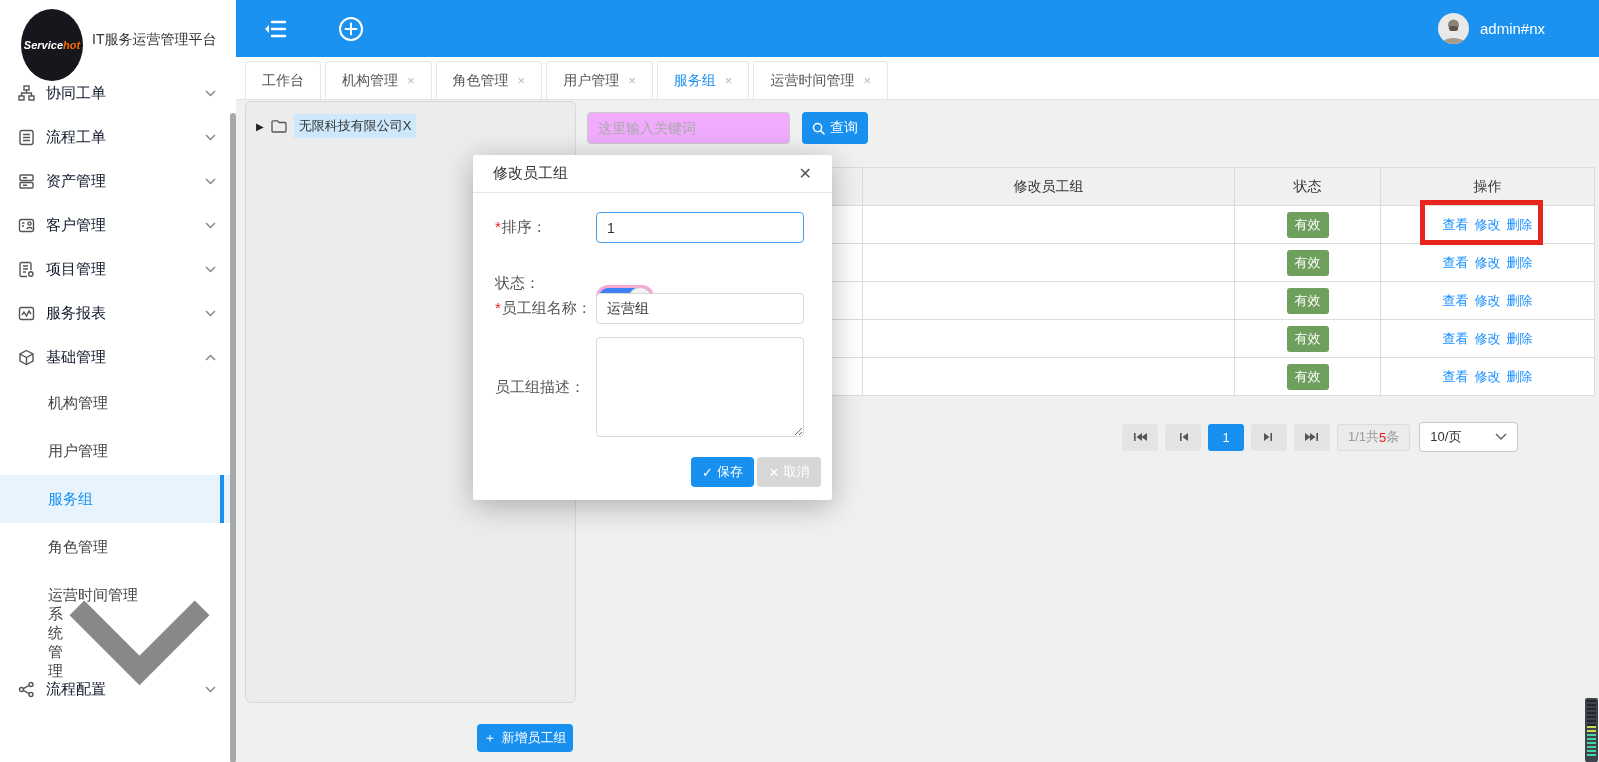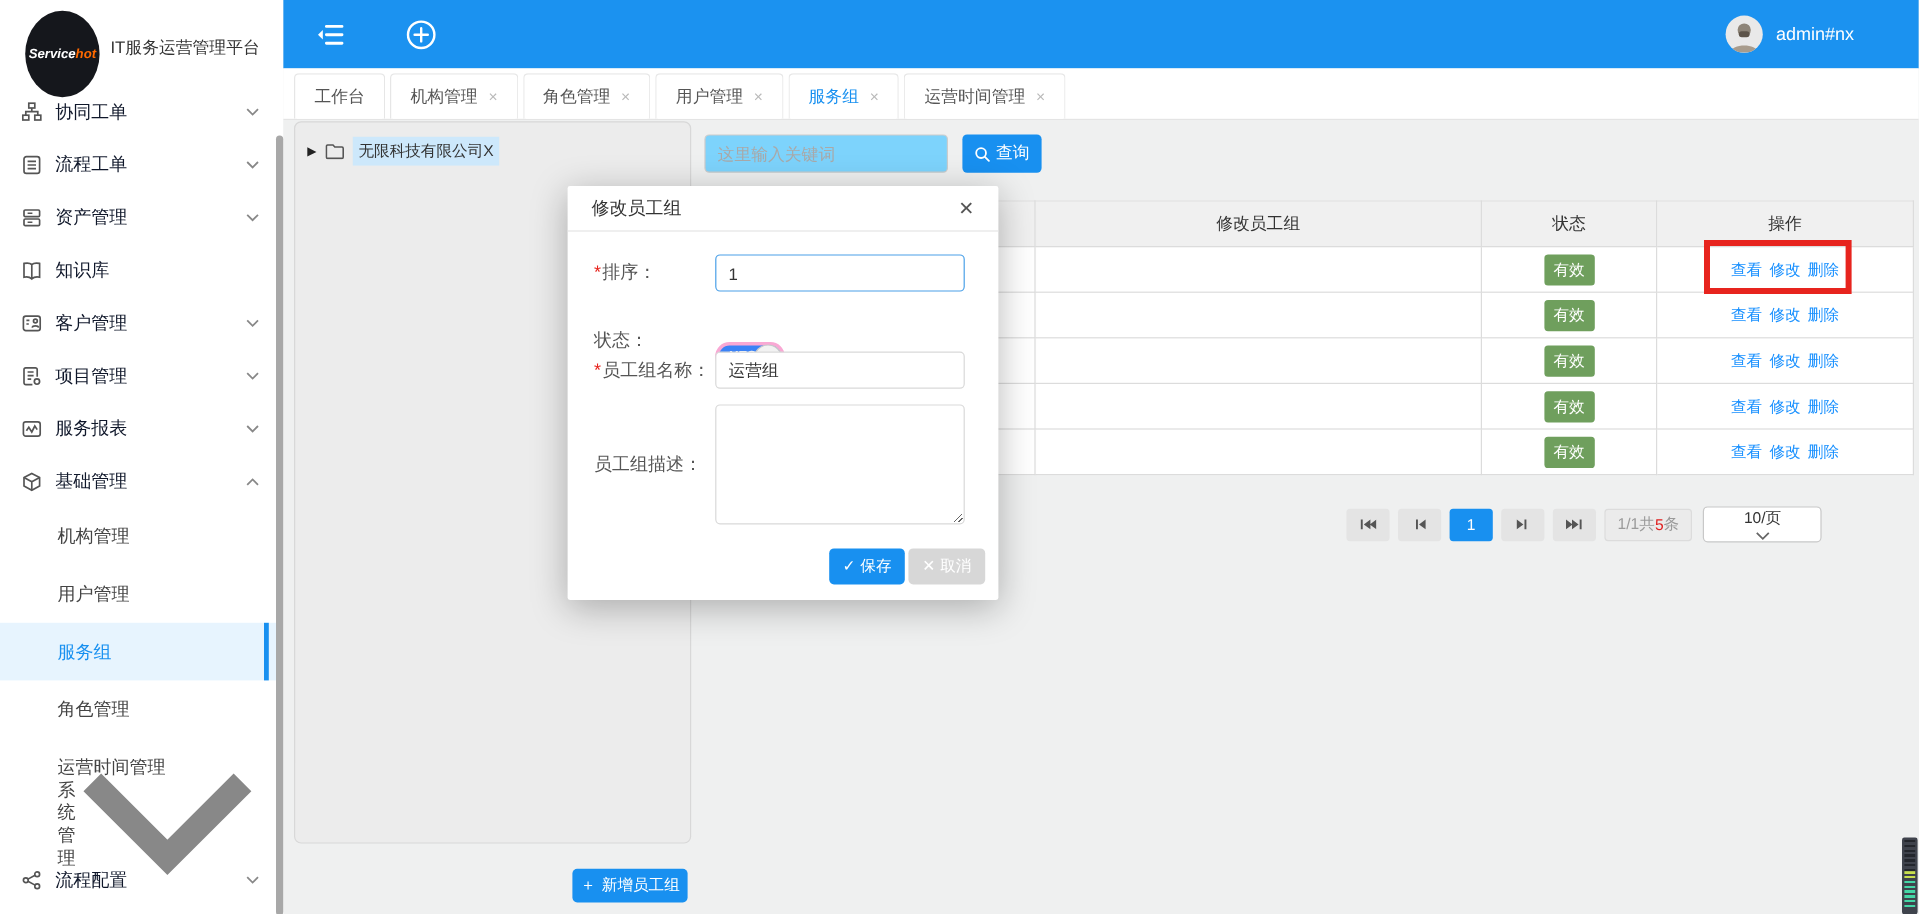--- a/index.html
+++ b/index.html
@@ -43,39 +43,39 @@
 
   
   .content { position:absolute; left:236px; top:100px; width:1363px; height:662px; background:#eff0f0; }
 
   .tree-panel { position:absolute; left:9px; top:1px; width:331px; height:602px; background:#ececec; border:1px solid #d8d8d8; border-radius:6px; padding:12px 10px; }
   .tree-node { display:flex; align-items:center; gap:7px; font-size:13px; color:#333; cursor:pointer; }
   .tree-caret { font-size:10px; color:#222; }
   .tree-label { background:#cde8fb; padding:3px 5px; }
   .folder-svg { width:16px; height:14px; stroke:#555; fill:none; stroke-width:1.3; }
 
-  .search-input { position:absolute; left:351px; top:12px; width:203px; height:32px; border:1px solid #ccc; border-radius:4px; background:#7dd3fc; padding:0 10px; font-size:14px; color:#333; font-family:inherit; }
+  .search-input { position:absolute; left:351px; top:12px; width:203px; height:32px; border:1px solid #ccc; border-radius:4px; background:#f0abfc; padding:0 10px; font-size:14px; color:#333; font-family:inherit; }
   .search-input::placeholder { color:#a9a9a9; }
   .search-btn { position:absolute; left:566px; top:12px; width:66px; height:32px; background:#1890f0; color:#fff; border:none; border-radius:4px; font-size:14px; display:flex; align-items:center; justify-content:center; gap:5px; cursor:pointer; font-family:inherit; }
   .search-btn svg { width:13px; height:13px; }
 
   table.grid { position:absolute; left:353px; top:67px; width:1005px; border-collapse:collapse; table-layout:fixed; background:#fff; font-size:13px; }
   table.grid th, table.grid td { border:1px solid #dcdcdc; text-align:center; height:38px; padding:0 6px; }
   table.grid th { background:#f0f0f0; font-weight:normal; color:#333; font-size:14px; }
   .badge-ok { display:inline-block; background:#6f9f5d; color:#fff; border-radius:3px; padding:4px 8px; font-size:13px; }
   .row-links a { color:#1890ff; text-decoration:none; margin:0 3px; cursor:pointer; }
   .red-focus-box { position:absolute; left:1184px; top:100px; width:123px; height:45px; border:5px solid #e7241e; pointer-events:none; z-index:3; }
 
   .pager { position:absolute; left:886px; top:322px; display:flex; align-items:center; gap:7px; }
   .pg-btn { width:36px; height:27px; background:#e4e4e4; border:none; border-radius:3px; display:flex; align-items:center; justify-content:center; cursor:pointer; }
   .pg-btn svg { width:14px; height:10px; fill:#555; }
   .pg-current { width:36px; height:27px; background:#1890f0; color:#fff; border-radius:3px; display:flex; align-items:center; justify-content:center; font-size:13px; cursor:pointer; }
   .pg-info { height:27px; background:#ebebeb; border:1px solid #dcdcdc; border-radius:3px; color:#9a9a9a; font-size:13px; display:flex; align-items:center; padding:0 10px; }
   .pg-info .red { color:#e02020; }
-  .pg-size { width:99px; height:30px; background:#fff; border:1px solid #c8c8c8; border-radius:4px; display:flex; align-items:center; justify-content:space-between; padding:0 10px; font-size:13px; color:#333; cursor:pointer; margin-left:2px;flex-direction:column; }
+  .pg-size { width:99px; height:30px; background:#fff; border:1px solid #c8c8c8; border-radius:4px; display:flex; align-items:center; justify-content:space-between; padding:0 10px; font-size:13px; color:#333; cursor:pointer; margin-left:2px; }
   .pg-size svg { width:12px; height:8px; }
 
   .add-btn { position:absolute; left:241px; top:624px; width:96px; height:28px; background:#1890f0; color:#fff; border:none; border-radius:4px; font-size:13px; display:flex; align-items:center; justify-content:center; gap:5px; cursor:pointer; font-family:inherit; }
 
   
   .modal { position:absolute; left:473px; top:155px; width:359px; height:345px; background:#fff; border-radius:2px; box-shadow:0 6px 30px rgba(0,0,0,.28); z-index:10; }
   .modal-header { height:38px; display:flex; align-items:center; padding:0 20px; border-bottom:1px solid #e5e5e5; }
   .modal-title { font-size:15px; color:#333; flex:1; }
   .modal-close { font-size:16px; color:#555; cursor:pointer; }
   .form-row { position:absolute; left:22px; right:28px; display:flex; }
@@ -137,26 +137,20 @@
             <rect x="2" y="9.5" width="13" height="5.5" rx="1"></rect>
             <path d="M5 4.7h4M5 12.2h4"></path>
           </svg></span>
       <span class="mi-label">资产管理</span>
       <svg class="chev" viewBox="0 0 11 7">
           <polyline points="1,1 5.5,5.5 10,1" fill="none" stroke="#888" stroke-width="1.5"></polyline>
         </svg>
     </div>
     <div class="menu-item">
       <span class="mi-icon"><svg class="mi-svg" viewBox="0 0 17 17">
-            <path d="M8.5 3.5C7 2 4.5 2 2 2.5V14c2.5-.5 5 0 6.5 1.5C10 14 12.5 13.5 15 14V2.5C12.5 2 10 2 8.5 3.5zM8.5 3.5v12"></path>
-          </svg></span>
-      <span class="mi-label">知识库</span>
-    </div>
-    <div class="menu-item">
-      <span class="mi-icon"><svg class="mi-svg" viewBox="0 0 17 17">
             <rect x="1.5" y="2.5" width="14" height="12" rx="2"></rect>
             <circle cx="11.5" cy="6.5" r="1.6"></circle>
             <path d="M8.8 12c.4-2 5-2 5.4 0M4 6h2.5M4 9h2"></path>
           </svg></span>
       <span class="mi-label">客户管理</span>
       <svg class="chev" viewBox="0 0 11 7">
           <polyline points="1,1 5.5,5.5 10,1" fill="none" stroke="#888" stroke-width="1.5"></polyline>
         </svg>
     </div>
     <div class="menu-item">

